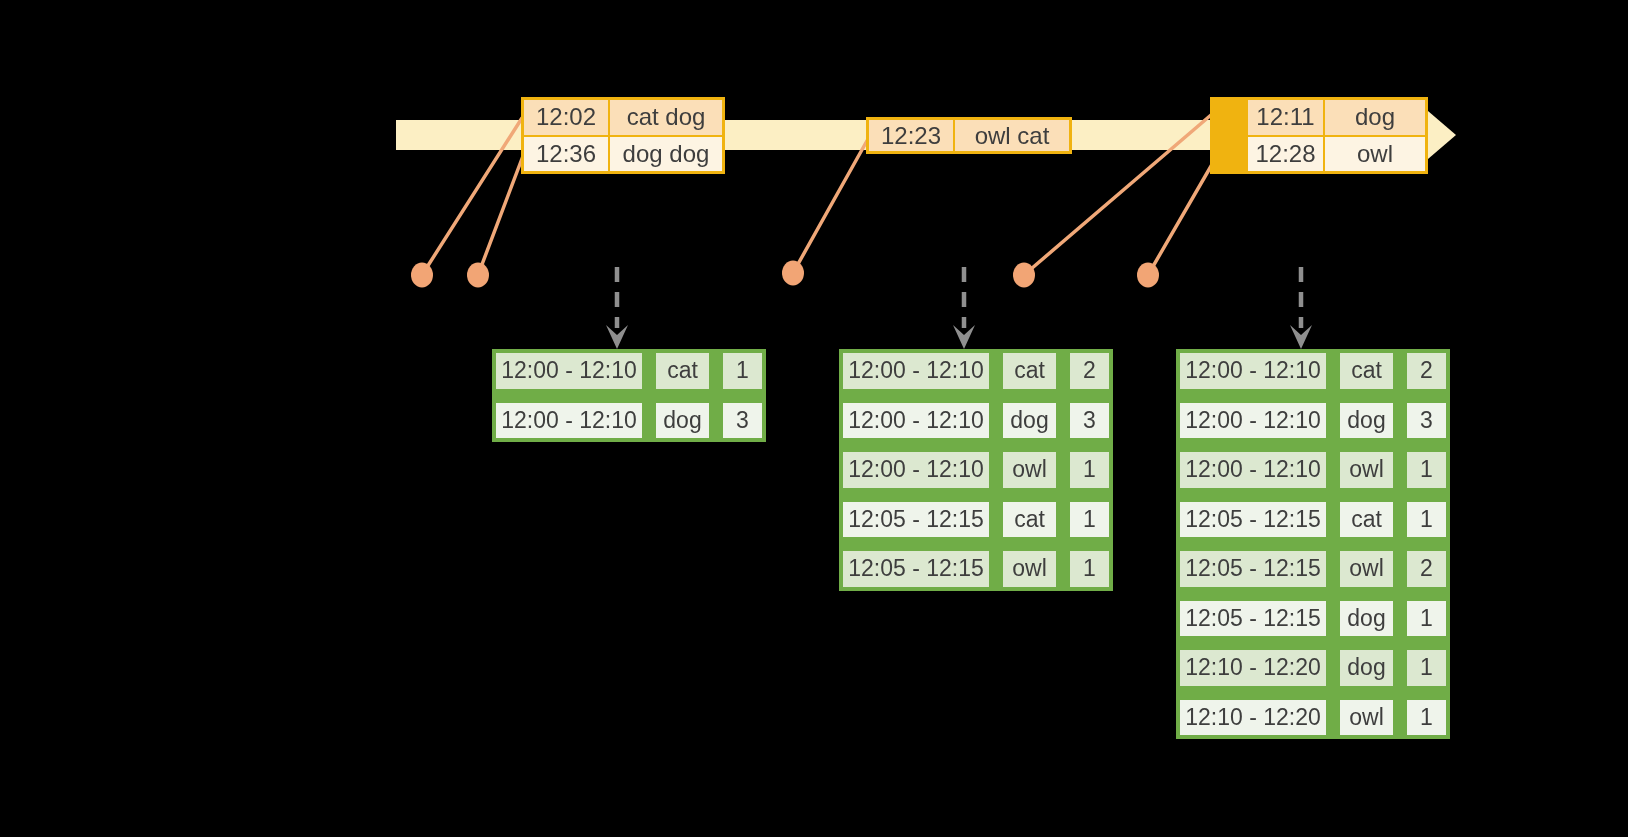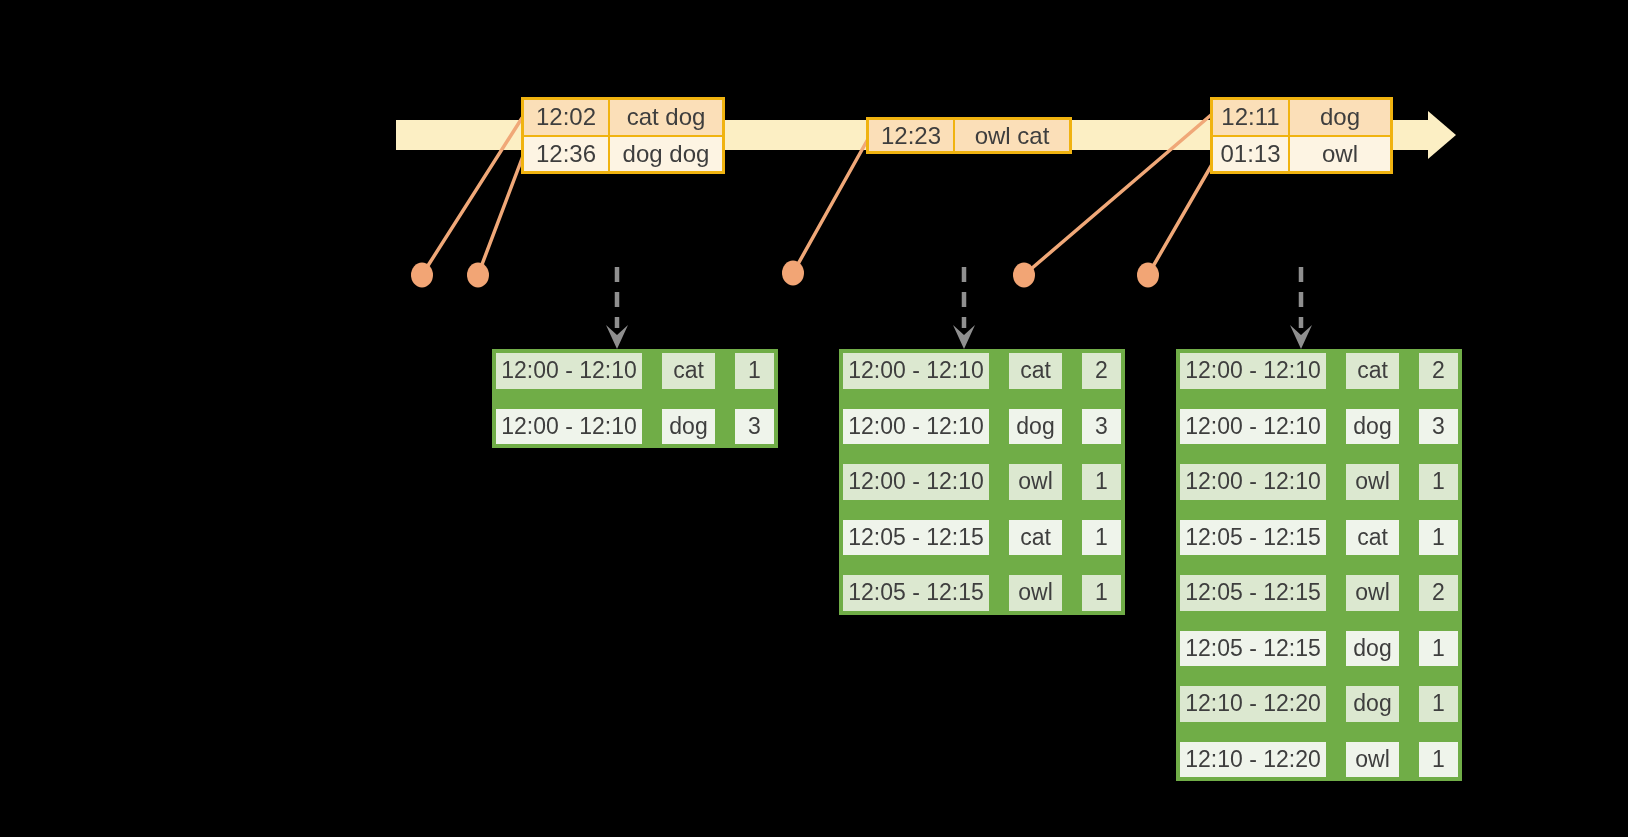--- a/index.html
+++ b/index.html
@@ -36,21 +36,21 @@
     font-size: 24px;
     line-height: 1;
     white-space: nowrap;
   }
   .peach { background: var(--event-row-peach); }
   .cream { background: var(--event-row-cream); }
 
   .result-table {
     position: absolute;
     display: grid;
-    gap: 20px;
+    gap: 14px;
     background: var(--table-border);
     border: 4px solid var(--table-border);
     box-sizing: content-box;
   }
   .result-table .cell {
     display: flex;
     align-items: center;
     justify-content: center;
     font-size: 23px;
     line-height: 1;
@@ -105,24 +105,24 @@
       <div class="cell peach">cat dog</div>
       <div class="cell cream">12:36</div>
       <div class="cell cream">dog dog</div>
     </div>
 
   <div class="event-box" style="left: 866px; top: 85px; grid-template-columns: 84px 114px; grid-auto-rows: 31px;">
       <div class="cell peach">12:23</div>
       <div class="cell peach">owl cat</div>
     </div>
 
-  <div class="event-box" style="left: 1210px; top: 65px; grid-template-columns: 75px 100px; grid-auto-rows: 34.5px;">
+  <div class="event-box" style="left: 1210px; top: 65px; grid-template-columns: 75px 100px; grid-auto-rows: 34.5px; padding-left: 35px;">
       <div class="cell peach">12:11</div>
       <div class="cell peach">dog</div>
-      <div class="cell cream">01:13</div>
+      <div class="cell cream">12:28</div>
       <div class="cell cream">owl</div>
     </div>
 
   <div class="result-table" style="left: 492px; top: 317px; grid-template-columns: 146px 53px 39px; grid-auto-rows: 35.5px;">
       <div class="cell sage">12:00 - 12:10</div>
       <div class="cell sage">cat</div>
       <div class="cell sage">1</div>
       <div class="cell pale">12:00 - 12:10</div>
       <div class="cell pale">dog</div>
       <div class="cell pale">3</div>

